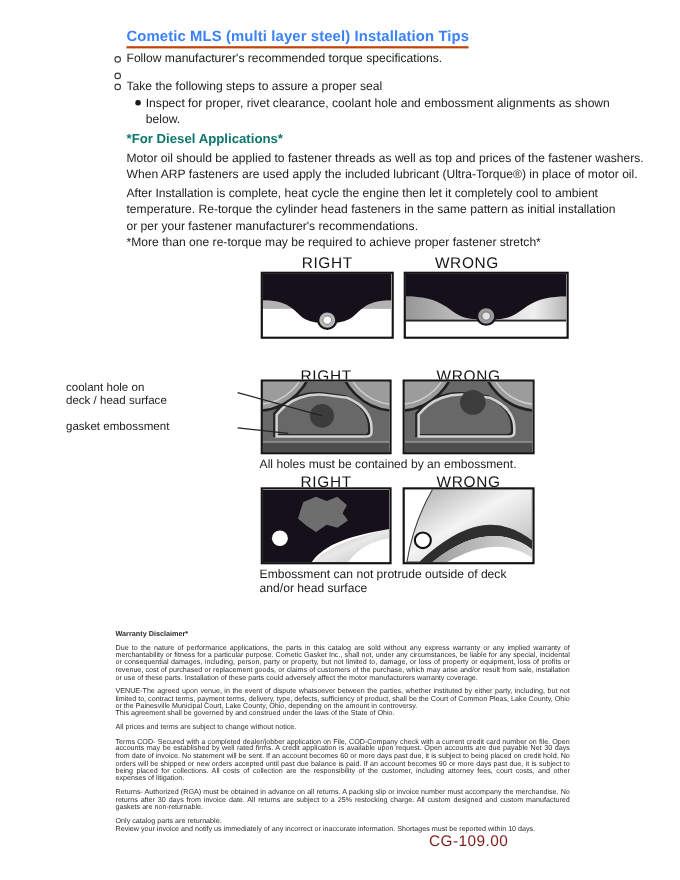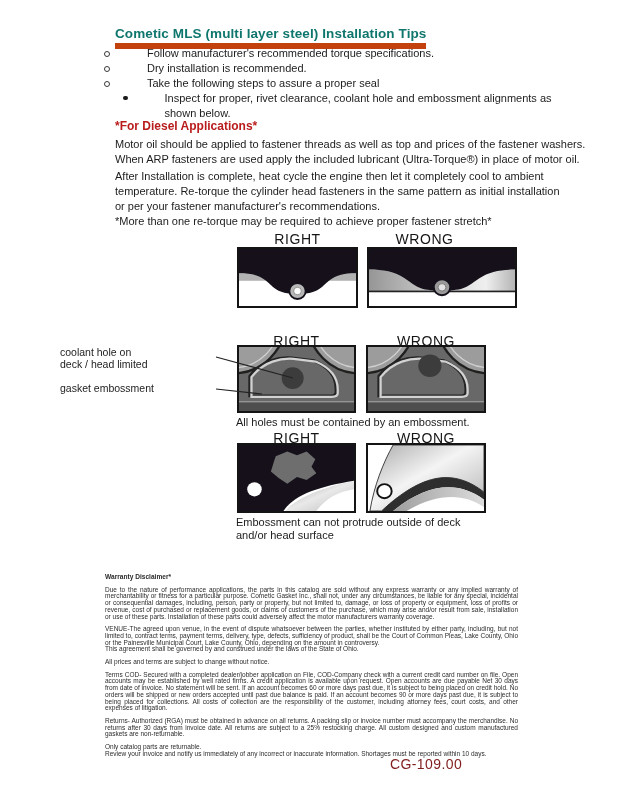--- a/index.html
+++ b/index.html
@@ -4,36 +4,36 @@
 <style>
   html,body { margin:0; padding:0; background:#ffffff; }
   #page {
     position:relative; width:618px; height:800px; background:#ffffff;
     font-family:"Liberation Sans", sans-serif; color:#1a1a1a; overflow:hidden;
   }
   .abs { position:absolute; }
 
   
   .title {
-    font-size:13.5px; font-weight:bold; color:#0f766e;
-    display:inline-block; border-bottom:6px solid #c2410c; padding-bottom:2px;
+    font-size:13.5px; font-weight:bold; color:#3b82f6;
+    display:inline-block; border-bottom:2px solid #c2410c; padding-bottom:2px;
     letter-spacing:0.1px;
   }
   .body-txt { font-size:11px; line-height:15px; color:#1c1c1c; }
-  .blt { display:flex; align-items:flex-start;gap:32px; }
+  .blt { display:flex; align-items:flex-start; }
   .bullet-o {
     flex:0 0 auto; width:4px; height:4px; border:1.2px solid #3a3a3a;
     border-radius:50%; margin:4.5px 5px 0 0;
   }
   .bullet-f {
     flex:0 0 auto; width:4.5px; height:4.5px; background:#1a1a1a;
     border-radius:50%; margin:4.5px 5px 0 0;
   }
   .sub { padding-left:19px; }
-  .sec-head { font-size:12px; font-weight:bold; color:#b91c1c; }
+  .sec-head { font-size:12px; font-weight:bold; color:#0f766e; }
   .para { font-size:11px; line-height:14.8px; color:#1c1c1c; }
 
   
   .dg-header {
     font-size:14px; color:#151515; text-align:center; letter-spacing:0.6px;
   }
   .dbox {
     position:absolute; box-sizing:border-box; border:2px solid #141414;
     background:#fff; overflow:hidden;
   }
@@ -58,21 +58,20 @@
     <span class="title">Cometic MLS (multi layer steel) Installation Tips</span>
   </div>
 
   <div class="abs body-txt" style="left:104px; top:46px; width:470px;">
     <div class="blt">
       <span class="bullet-o"></span>
       <span>Follow manufacturer's recommended torque specifications.</span>
     </div>
     <div class="blt">
       <span class="bullet-o"></span>
-      <span>Dry installation is recommended.</span>
     </div>
     <div class="blt">
       <span class="bullet-o"></span>
       <span>Take the following steps to assure a proper seal</span>
     </div>
     <div class="blt sub">
       <span class="bullet-f"></span>
       <span>Inspect for proper, rivet clearance, coolant hole and embossment alignments as shown below.</span>
     </div>
   </div>
@@ -123,21 +122,21 @@
       <circle cx="75" cy="41" r="4" fill="#e2e2e2" stroke="#666666" stroke-width="0.8"></circle>
     </svg>
   </div>
 
 
   <div class="abs dg-header" style="left:237px; top:333px; width:119px;">RIGHT</div>
   <div class="abs dg-header" style="left:366px; top:333px; width:120px;">WRONG</div>
 
   <div class="abs dg-label" style="left:60px; top:347px; width:156px;">
     <div>coolant hole on</div>
-    <div>deck / head limited</div>
+    <div>deck / head surface</div>
   </div>
   <div class="abs dg-label" style="left:60px; top:383px; width:156px;">gasket embossment</div>
 
   <div class="dbox" style="left:237px; top:345px; width:119px; height:68px;">
     <svg viewBox="0 0 120 68" preserveAspectRatio="none">
       <rect width="120" height="68" fill="#686868"></rect>
       <circle cx="-6" cy="-26" r="54" fill="#9c9c9c" stroke="#20201f" stroke-width="2.5"></circle>
       <circle cx="-6" cy="-26" r="48" fill="none" stroke="#cfcfcf" stroke-width="1.4"></circle>
       <circle cx="126" cy="-26" r="54" fill="#9c9c9c" stroke="#20201f" stroke-width="2.5"></circle>
       <circle cx="126" cy="-26" r="48" fill="none" stroke="#cfcfcf" stroke-width="1.4"></circle>

